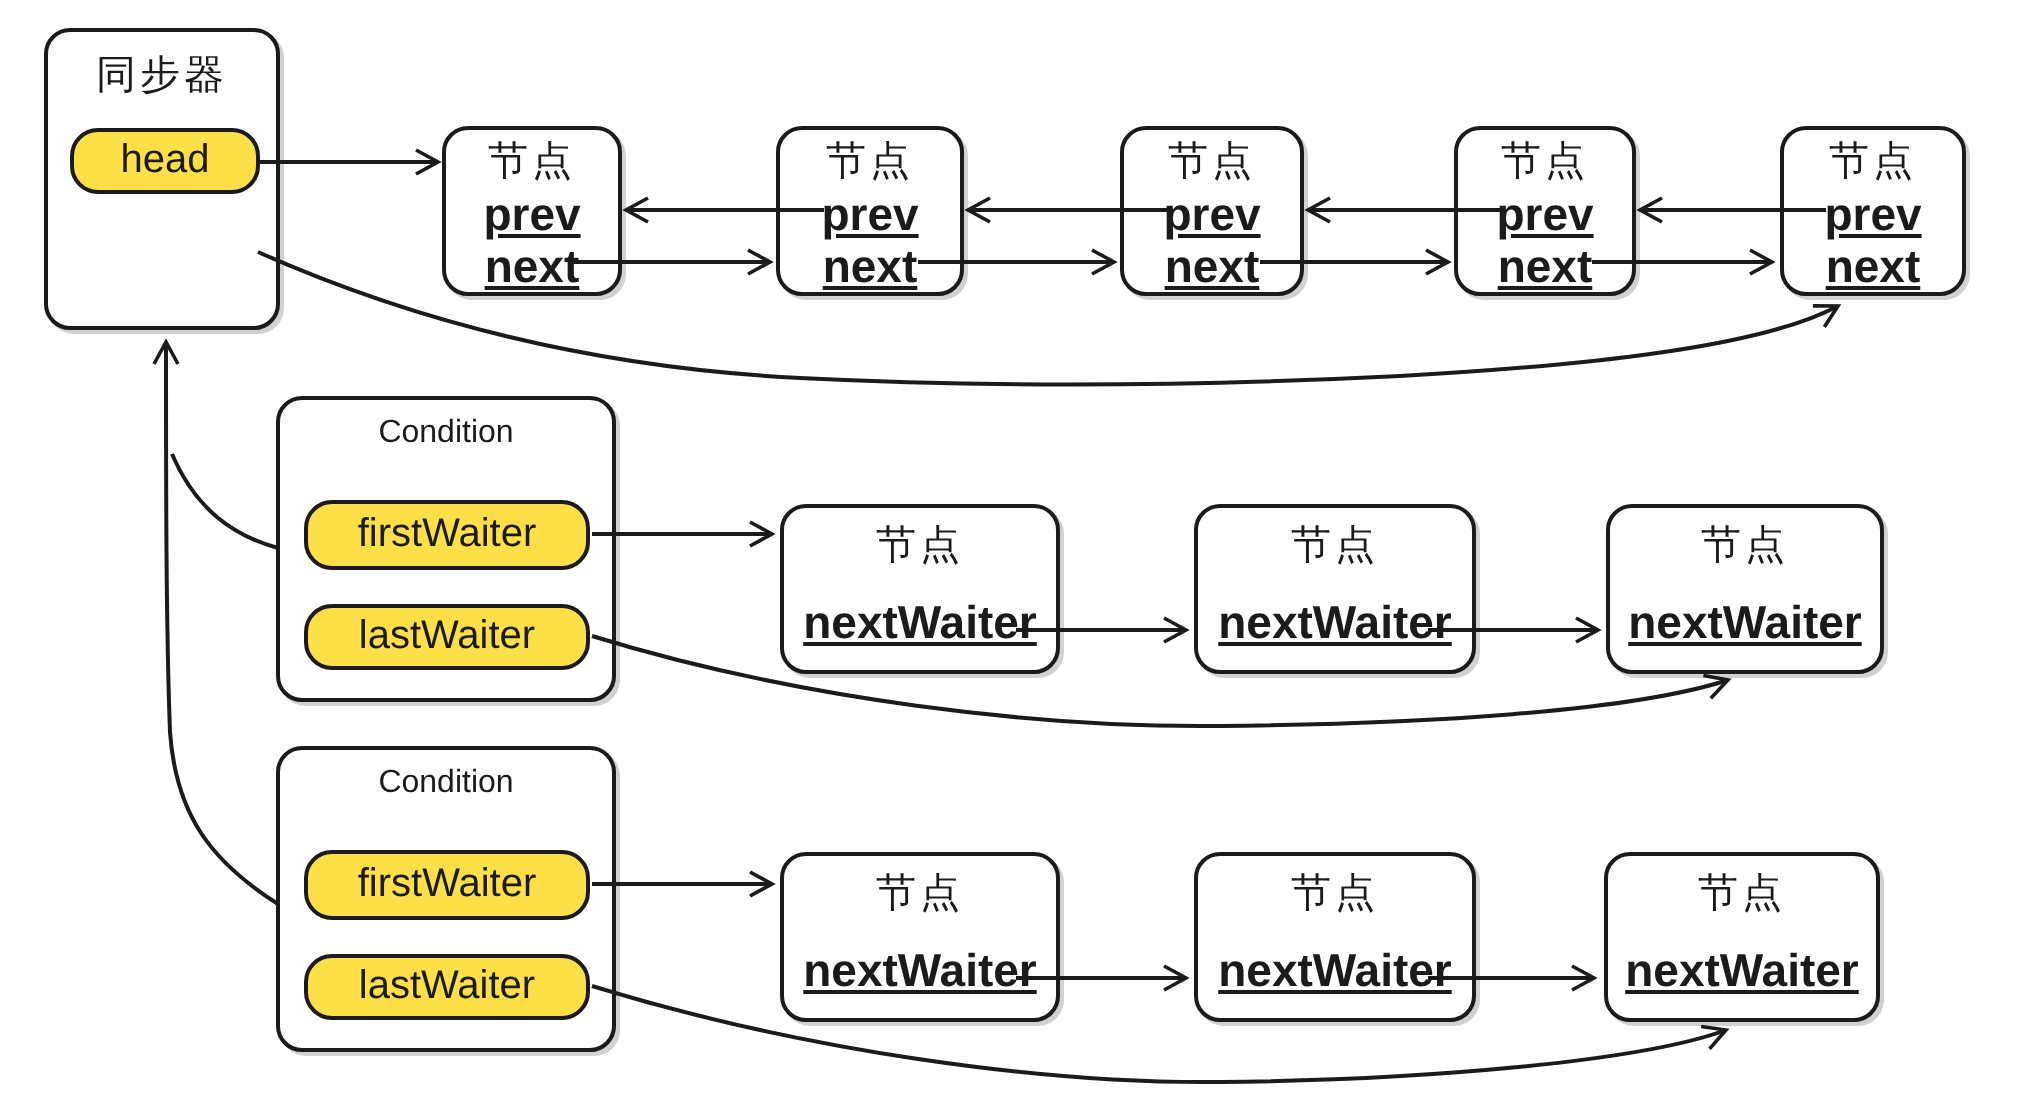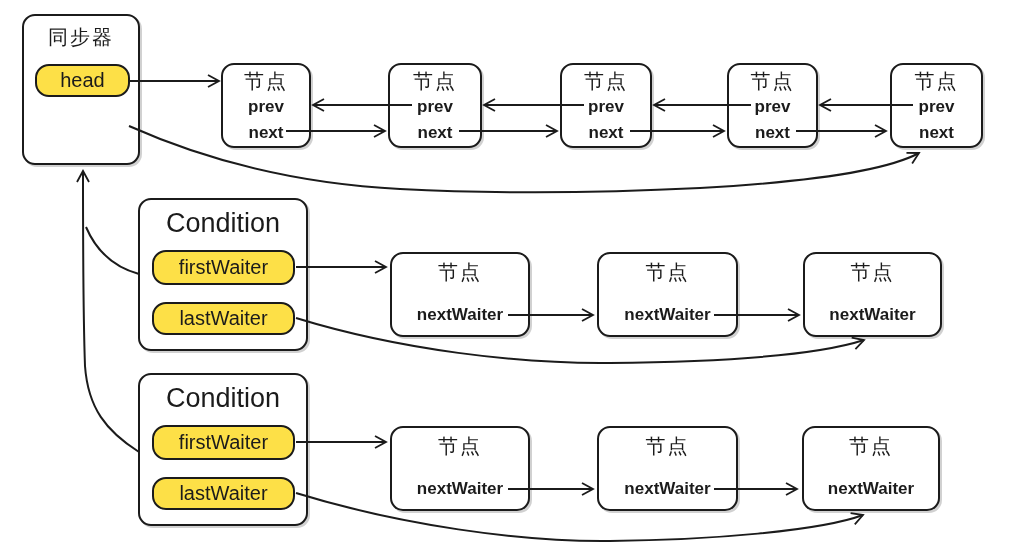--- a/index.html
+++ b/index.html
@@ -25,34 +25,34 @@
     box-sizing:border-box;
     border:2px solid #1b1b1b;
     border-radius:14px;
     background:#fde047;
     display:flex;align-items:center;justify-content:center;
     font-size:20px;
     z-index:2;
   }
   .group-title{
     text-align:center;
-    font-size:27px;
+    font-size:16px;
     margin-top:8px;
   }
   .cjk-title{
     text-align:center;
     font-size:20px;
     letter-spacing:2px;
   }
   .node{
     display:flex;flex-direction:column;align-items:center;
     padding-top:3px;
   }
   .node .row{line-height:26px;height:26px;}
-  .field{font-weight:bold;font-size:17px;}
+  .field{font-weight:bold;font-size:23px;text-decoration:underline;}
   .wnode{
     display:flex;flex-direction:column;align-items:center;justify-content:space-between;
     padding:5px 8px 10px 8px;
   }
   #wires{
     position:absolute;left:0;top:0;z-index:3;
     pointer-events:none;
   }
   #wires path{stroke:#1b1b1b;stroke-width:2;fill:none;}
 </style>

